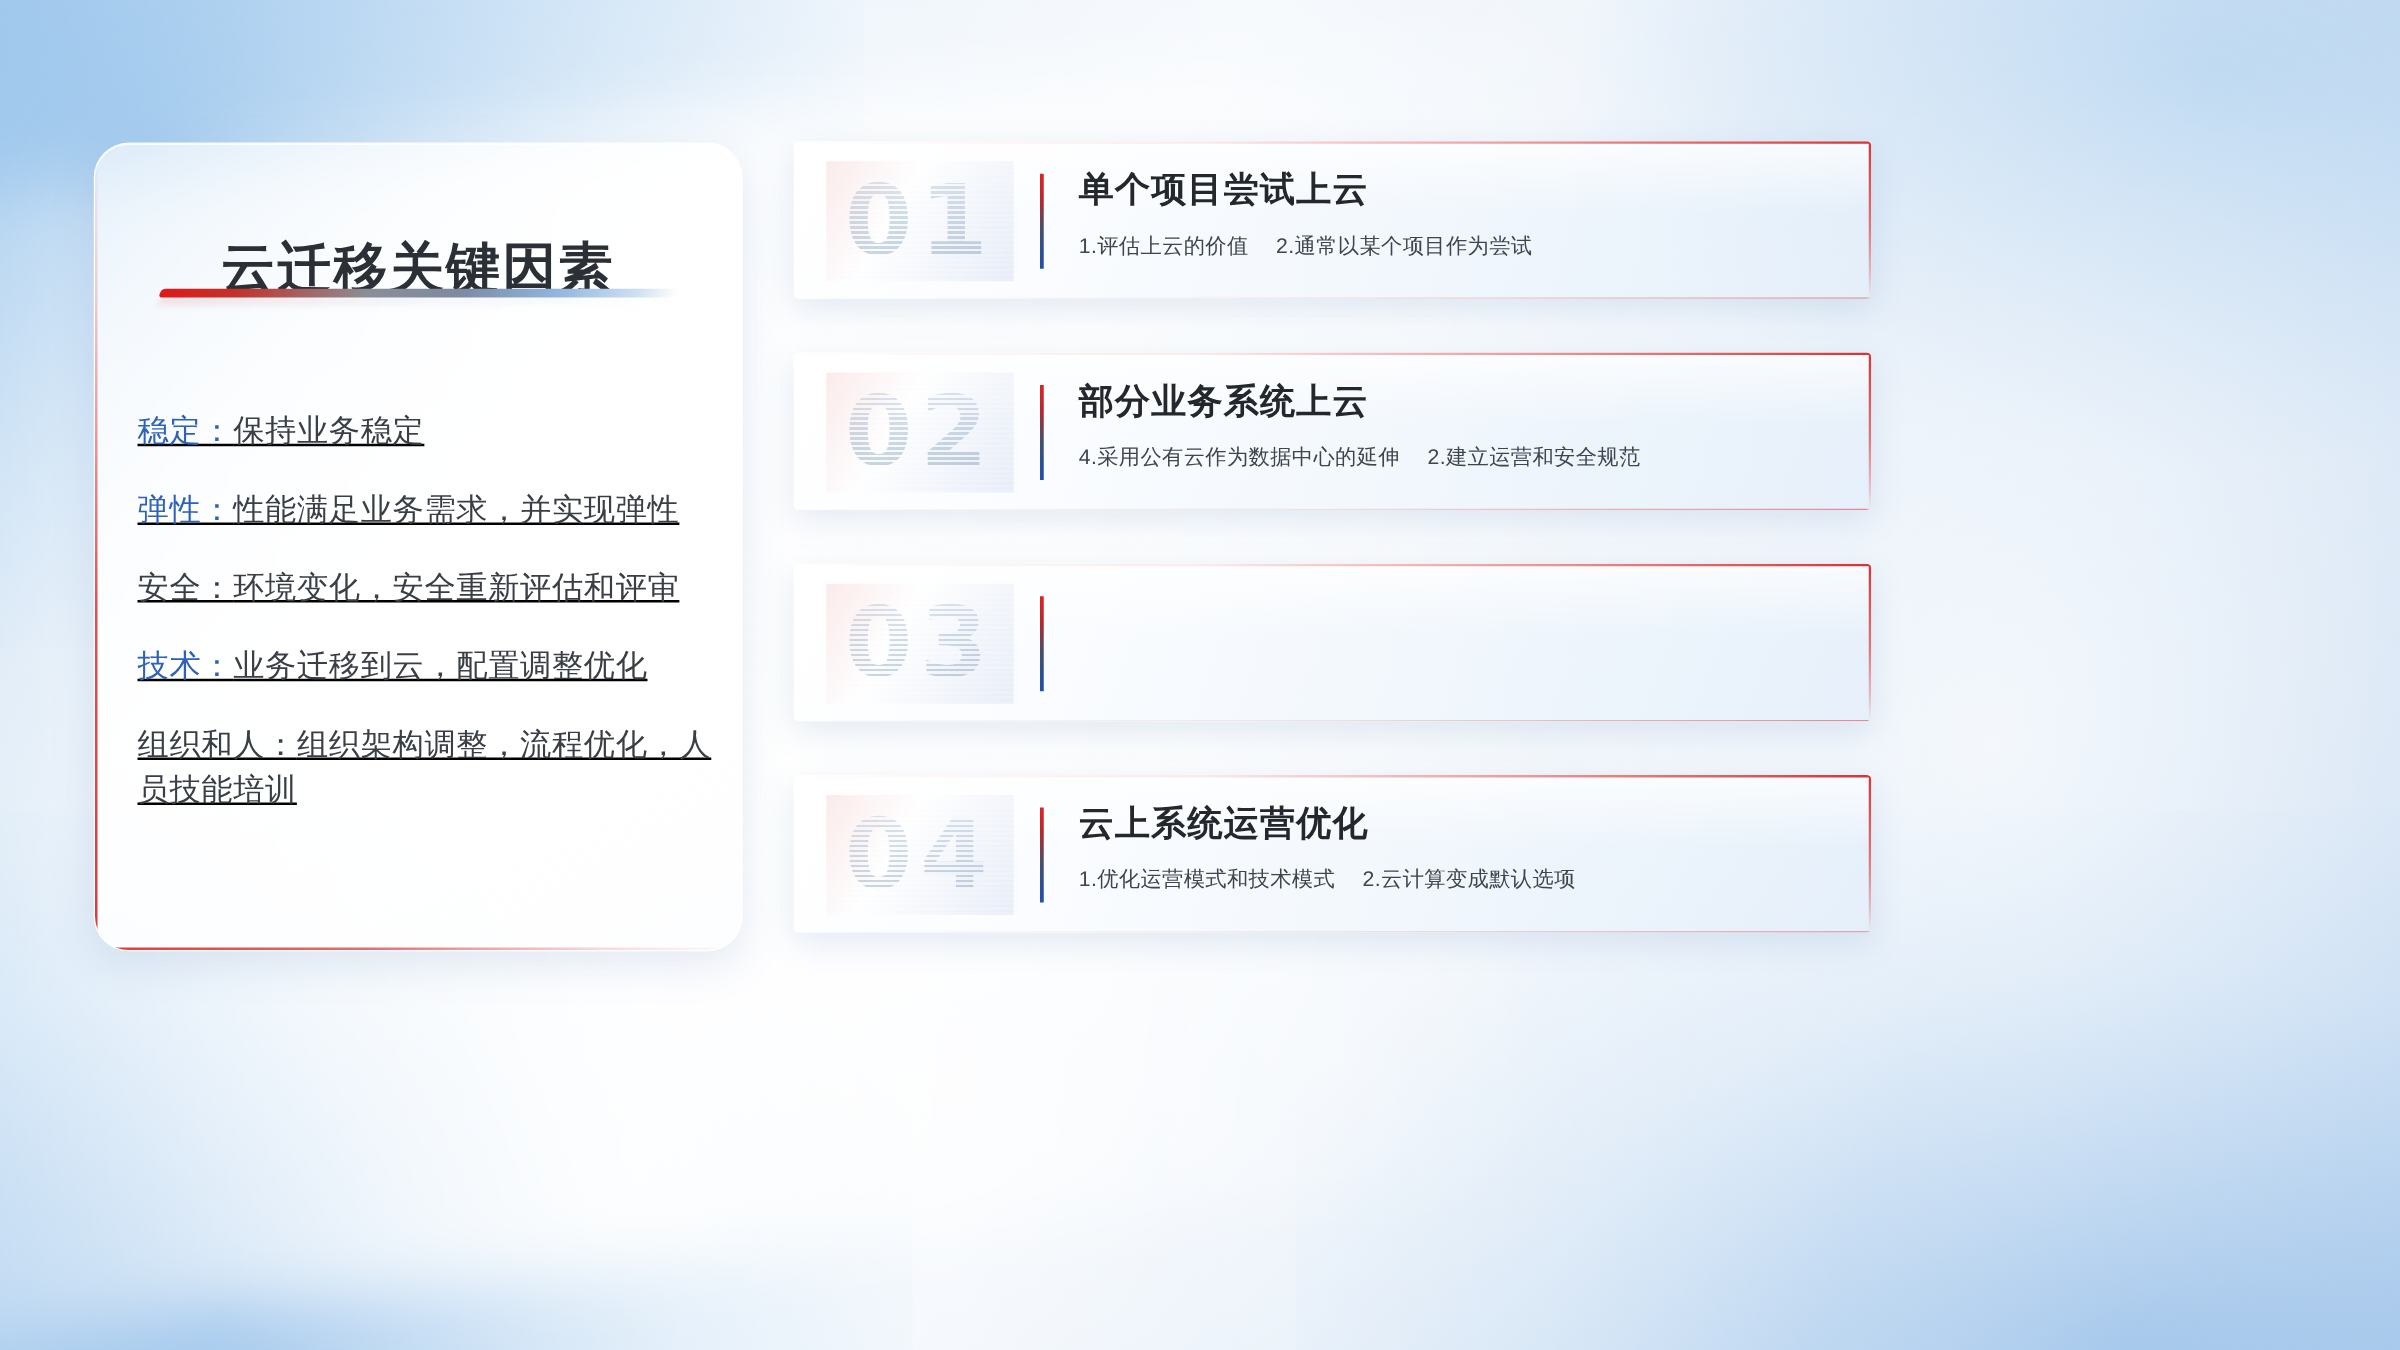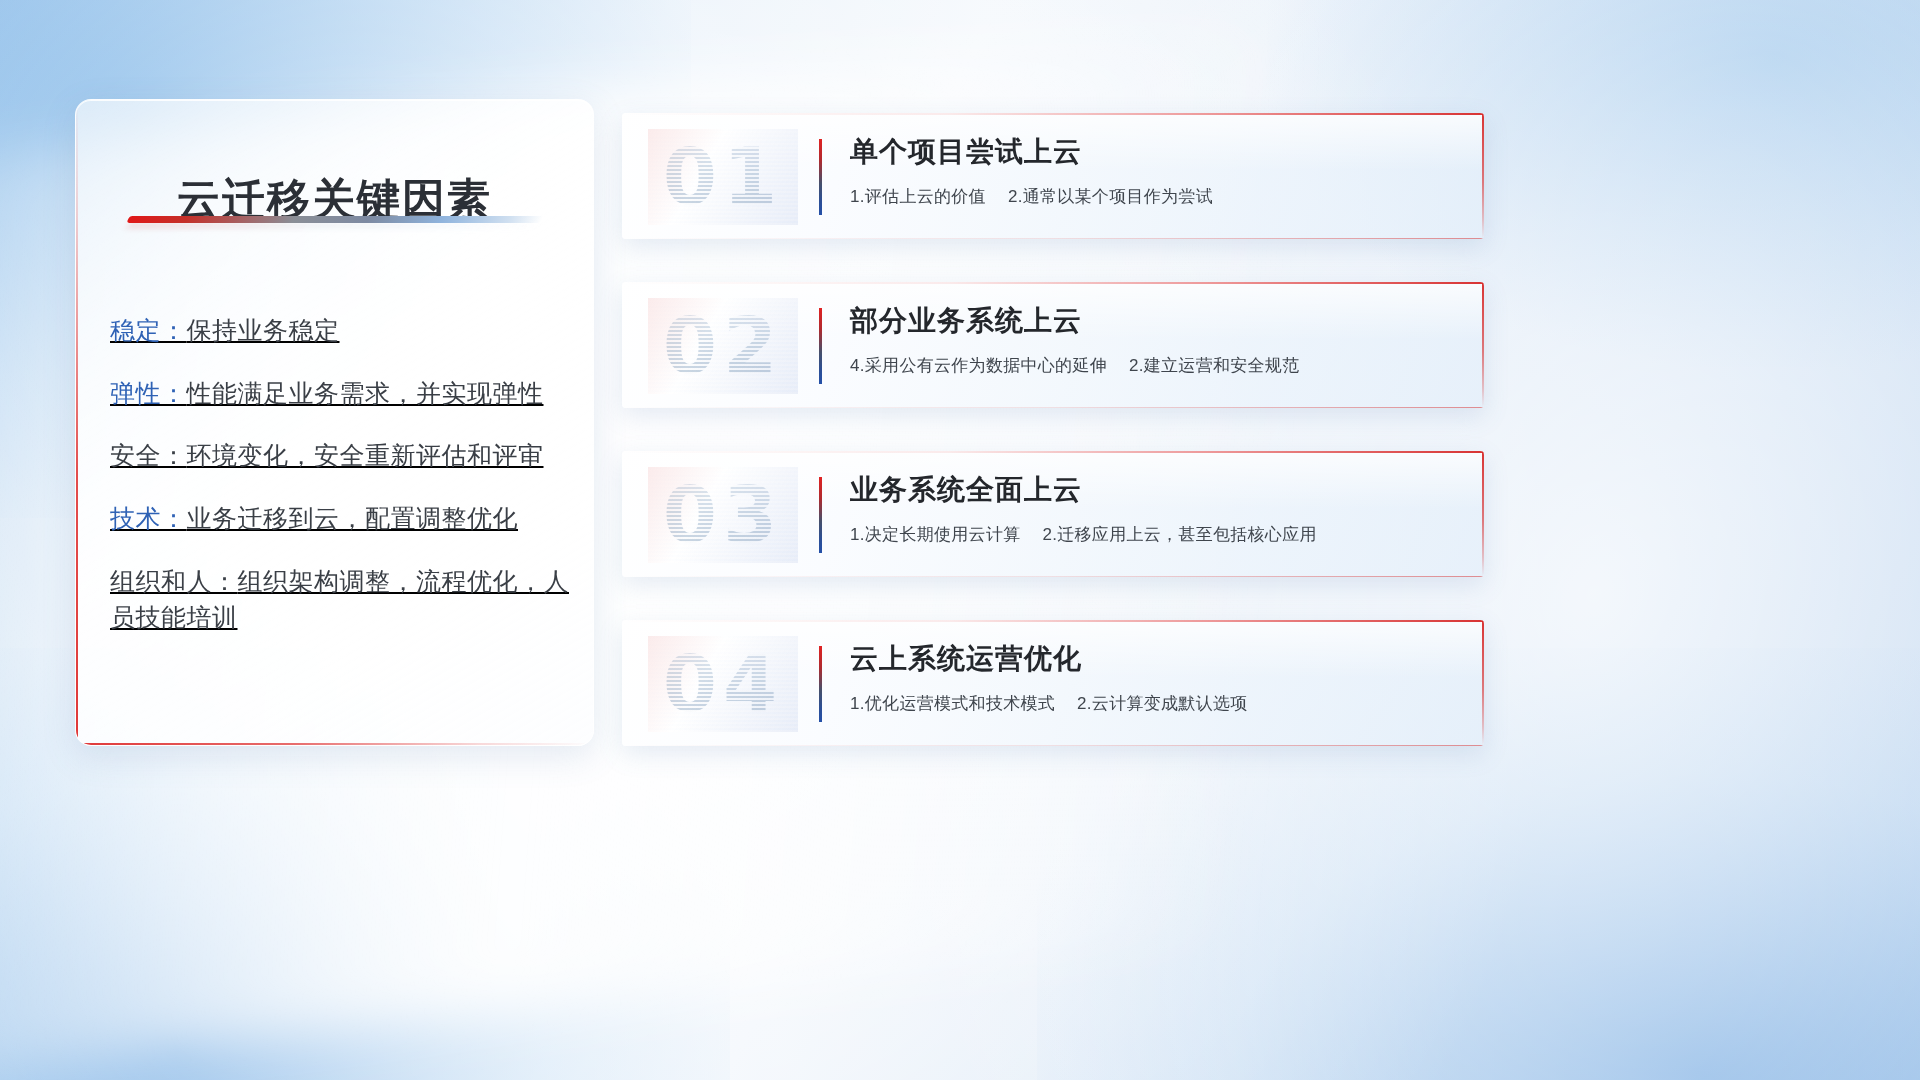--- a/index.html
+++ b/index.html
@@ -55,22 +55,22 @@
     position:absolute;left:-5%;top:8%;width:80%;height:84%;
     background:linear-gradient(100deg, rgba(255,255,255,0) 0%, rgba(255,255,255,.55) 22%, rgba(255,255,255,.9) 42%, rgba(255,255,255,.5) 62%, rgba(255,255,255,0) 85%);
     transform:rotate(-6deg);filter:blur(26px);
   }
 
   
   .stage{position:absolute;inset:0;}
 
   
   .left-panel{
-    position:absolute;left:75px;top:99px;width:517px;height:645px;
-    border-radius:16px;
+    position:absolute;left:75px;top:114px;width:517px;height:645px;
+    border-radius:28px;
     background:linear-gradient(150deg,
         rgba(255,255,255,.62) 0%,
         rgba(255,255,255,.80) 26%,
         rgba(255,255,255,.92) 52%,
         rgba(255,255,255,.82) 76%,
         rgba(252,253,255,.72) 100%);
     box-shadow:0 10px 34px rgba(86,126,176,.16), inset 0 1px 0 rgba(255,255,255,.85);
     border:1px solid rgba(255,255,255,.75);
     overflow:hidden;
   }
@@ -104,21 +104,21 @@
   .factor-row{
     font-size:25px;color:#3a3f46;line-height:1.42;
     margin-bottom:27px;letter-spacing:.5px;white-space:nowrap;
   }
   .factor-row.wrap{white-space:normal;margin-top:28px;}
   .factor-key{color:#2f62b5;}
   .factor-key.plain{color:#3a3f46;}
   .factor-val{color:#3a3f46;}
 
   
-  .cards{position:absolute;left:622px;top:113px;width:862px;}
+  .cards{position:absolute;left:635px;top:113px;width:862px;}
   .card{
     position:relative;height:126px;margin-bottom:43px;border-radius:4px;
     background:linear-gradient(112deg,
         rgba(255,255,255,.97) 0%,
         rgba(250,252,255,.93) 26%,
         rgba(243,248,253,.88) 50%,
         rgba(236,244,252,.82) 72%,
         rgba(228,239,250,.78) 100%);
     box-shadow:0 8px 26px rgba(82,122,172,.15);
     overflow:hidden;
@@ -269,24 +269,20 @@
       <div class="card-gloss"></div>
       <div class="card-edge-top"></div>
       <div class="card-edge-right"></div>
       <div class="card-edge-bottom"></div>
       <div class="ghost-num">
         <span>03</span>
       </div>
       <div class="ghost-stripes"></div>
       <div class="ghost-tint"></div>
       <div class="divider"></div>
-      <div class="card-body">
-        <h2 class="card-title">业务系统全面上云</h2>
-        <p class="card-sub"><span>1.决定长期使用云计算</span><span class="gap"></span><span>2.迁移应用上云，甚至包括核心应用</span></p>
-      </div>
     </article>
 
     <article class="card">
       <div class="card-gloss"></div>
       <div class="card-edge-top"></div>
       <div class="card-edge-right"></div>
       <div class="card-edge-bottom"></div>
       <div class="ghost-num">
         <span>04</span>
       </div>

